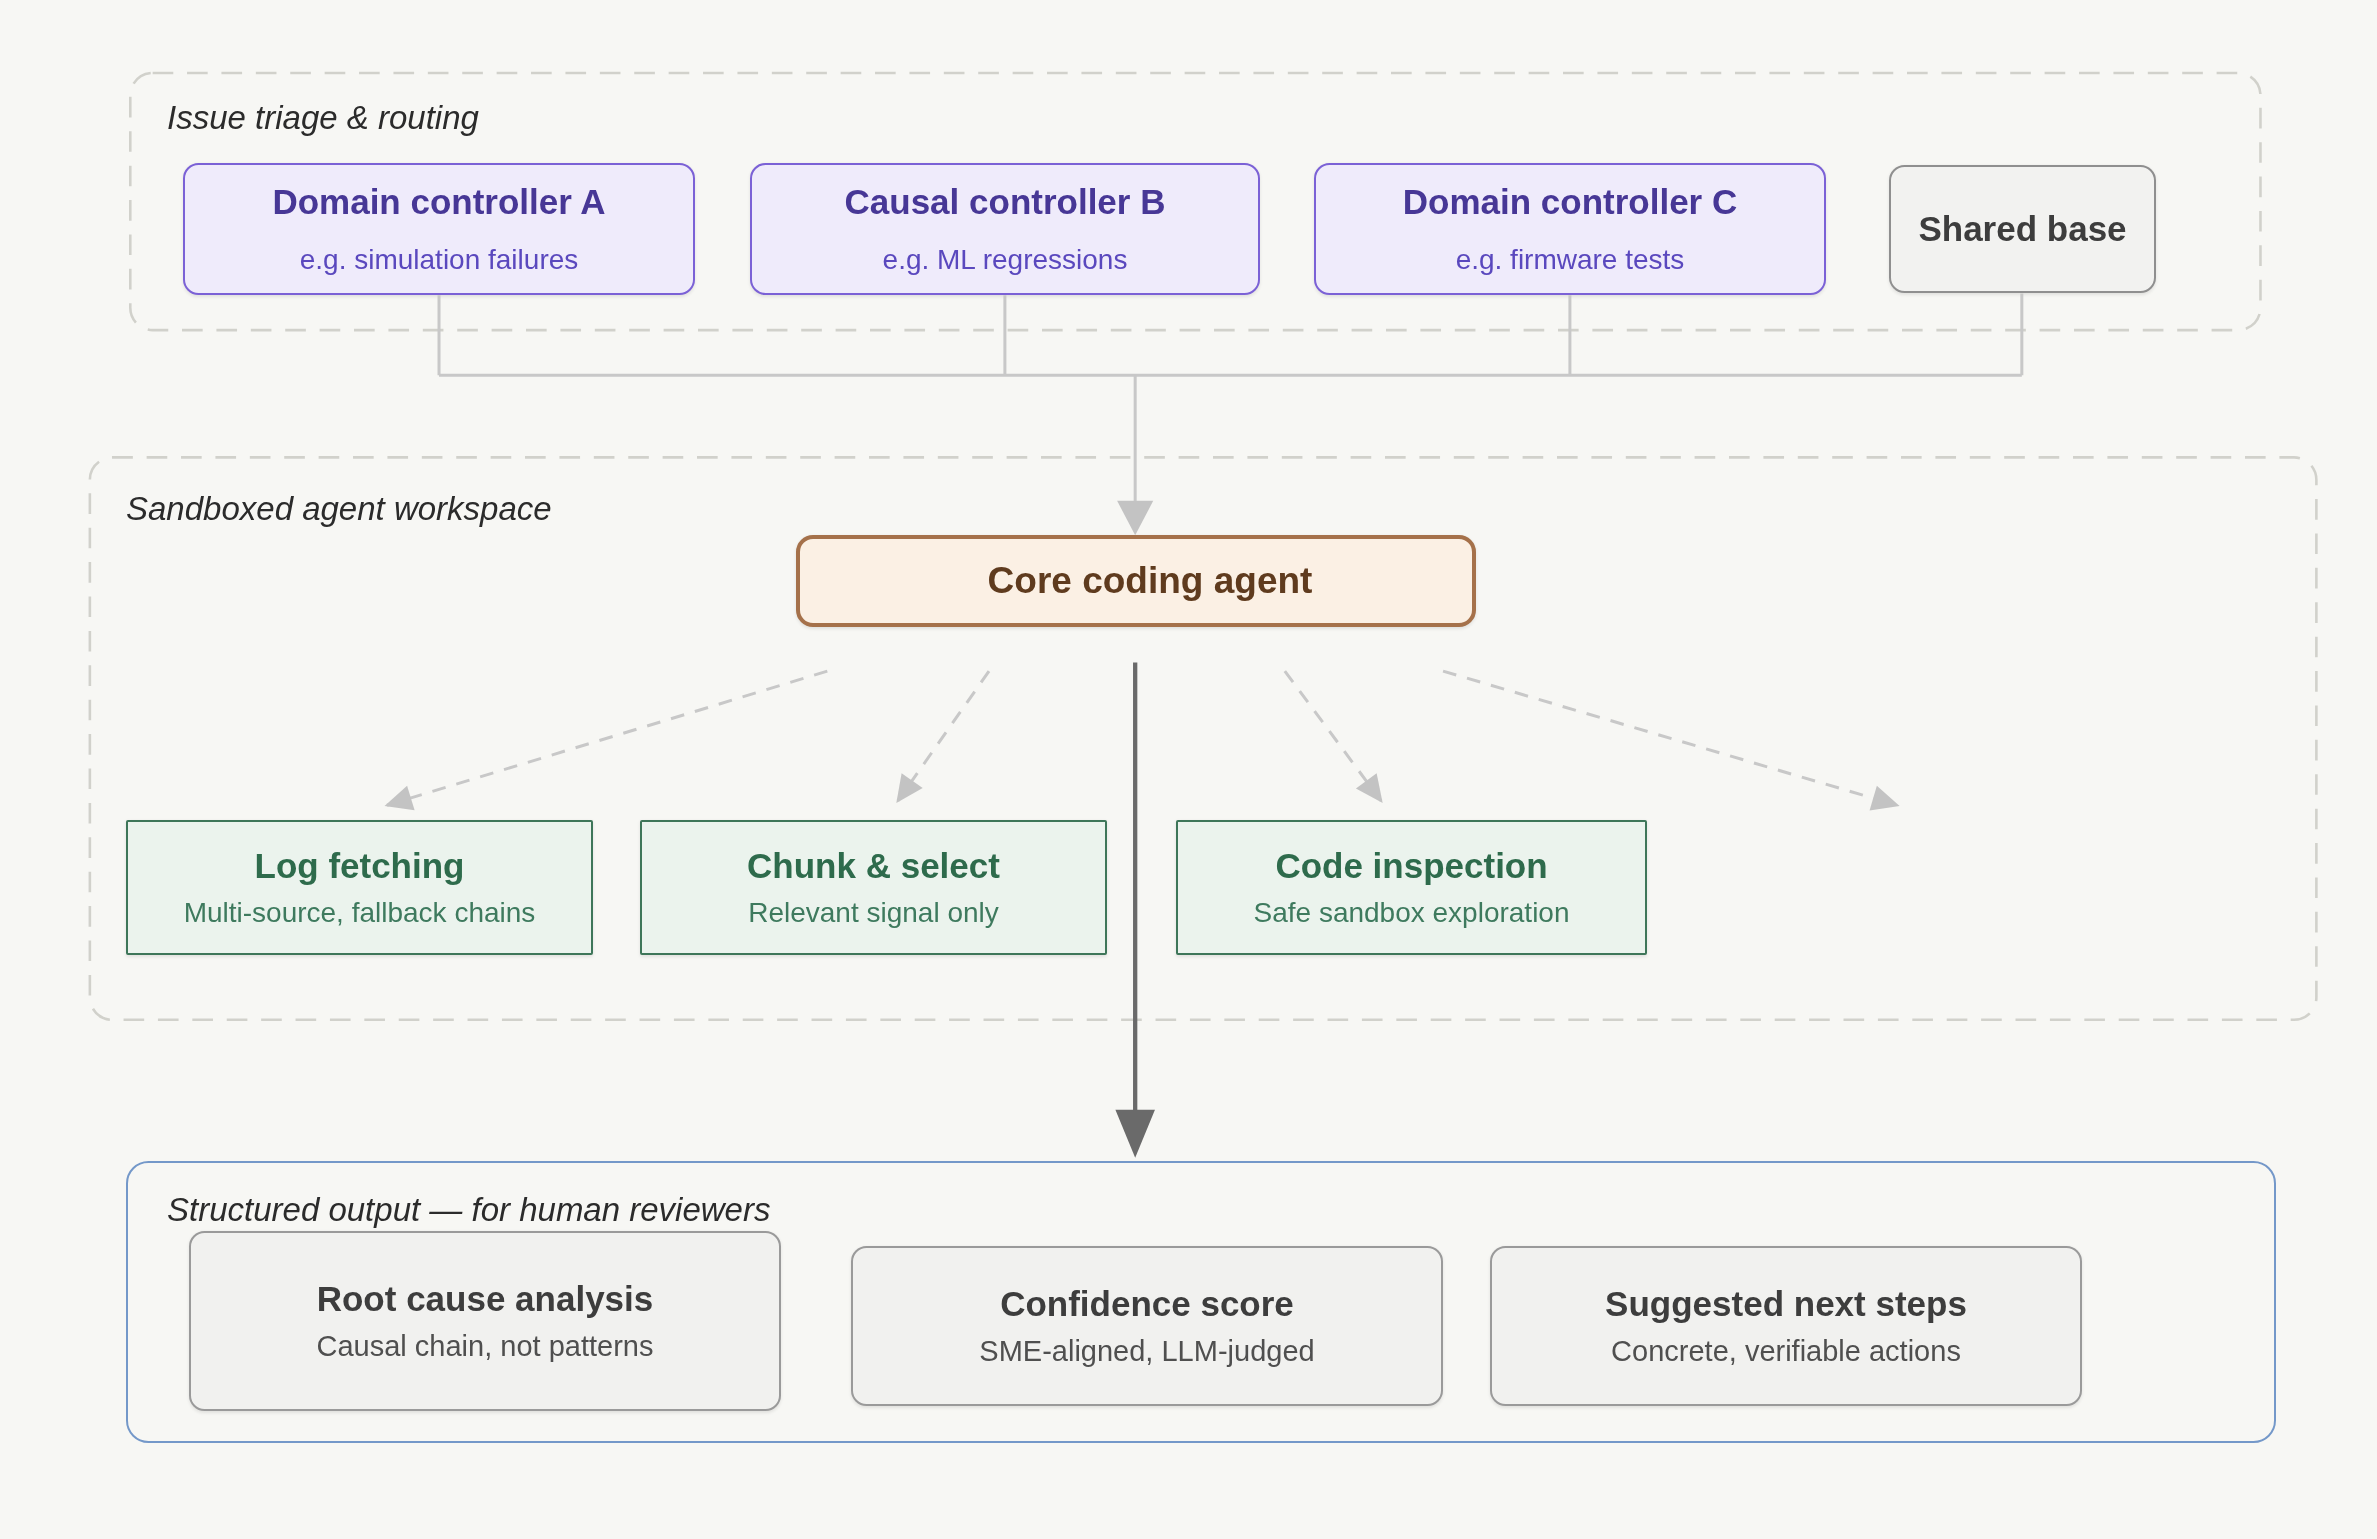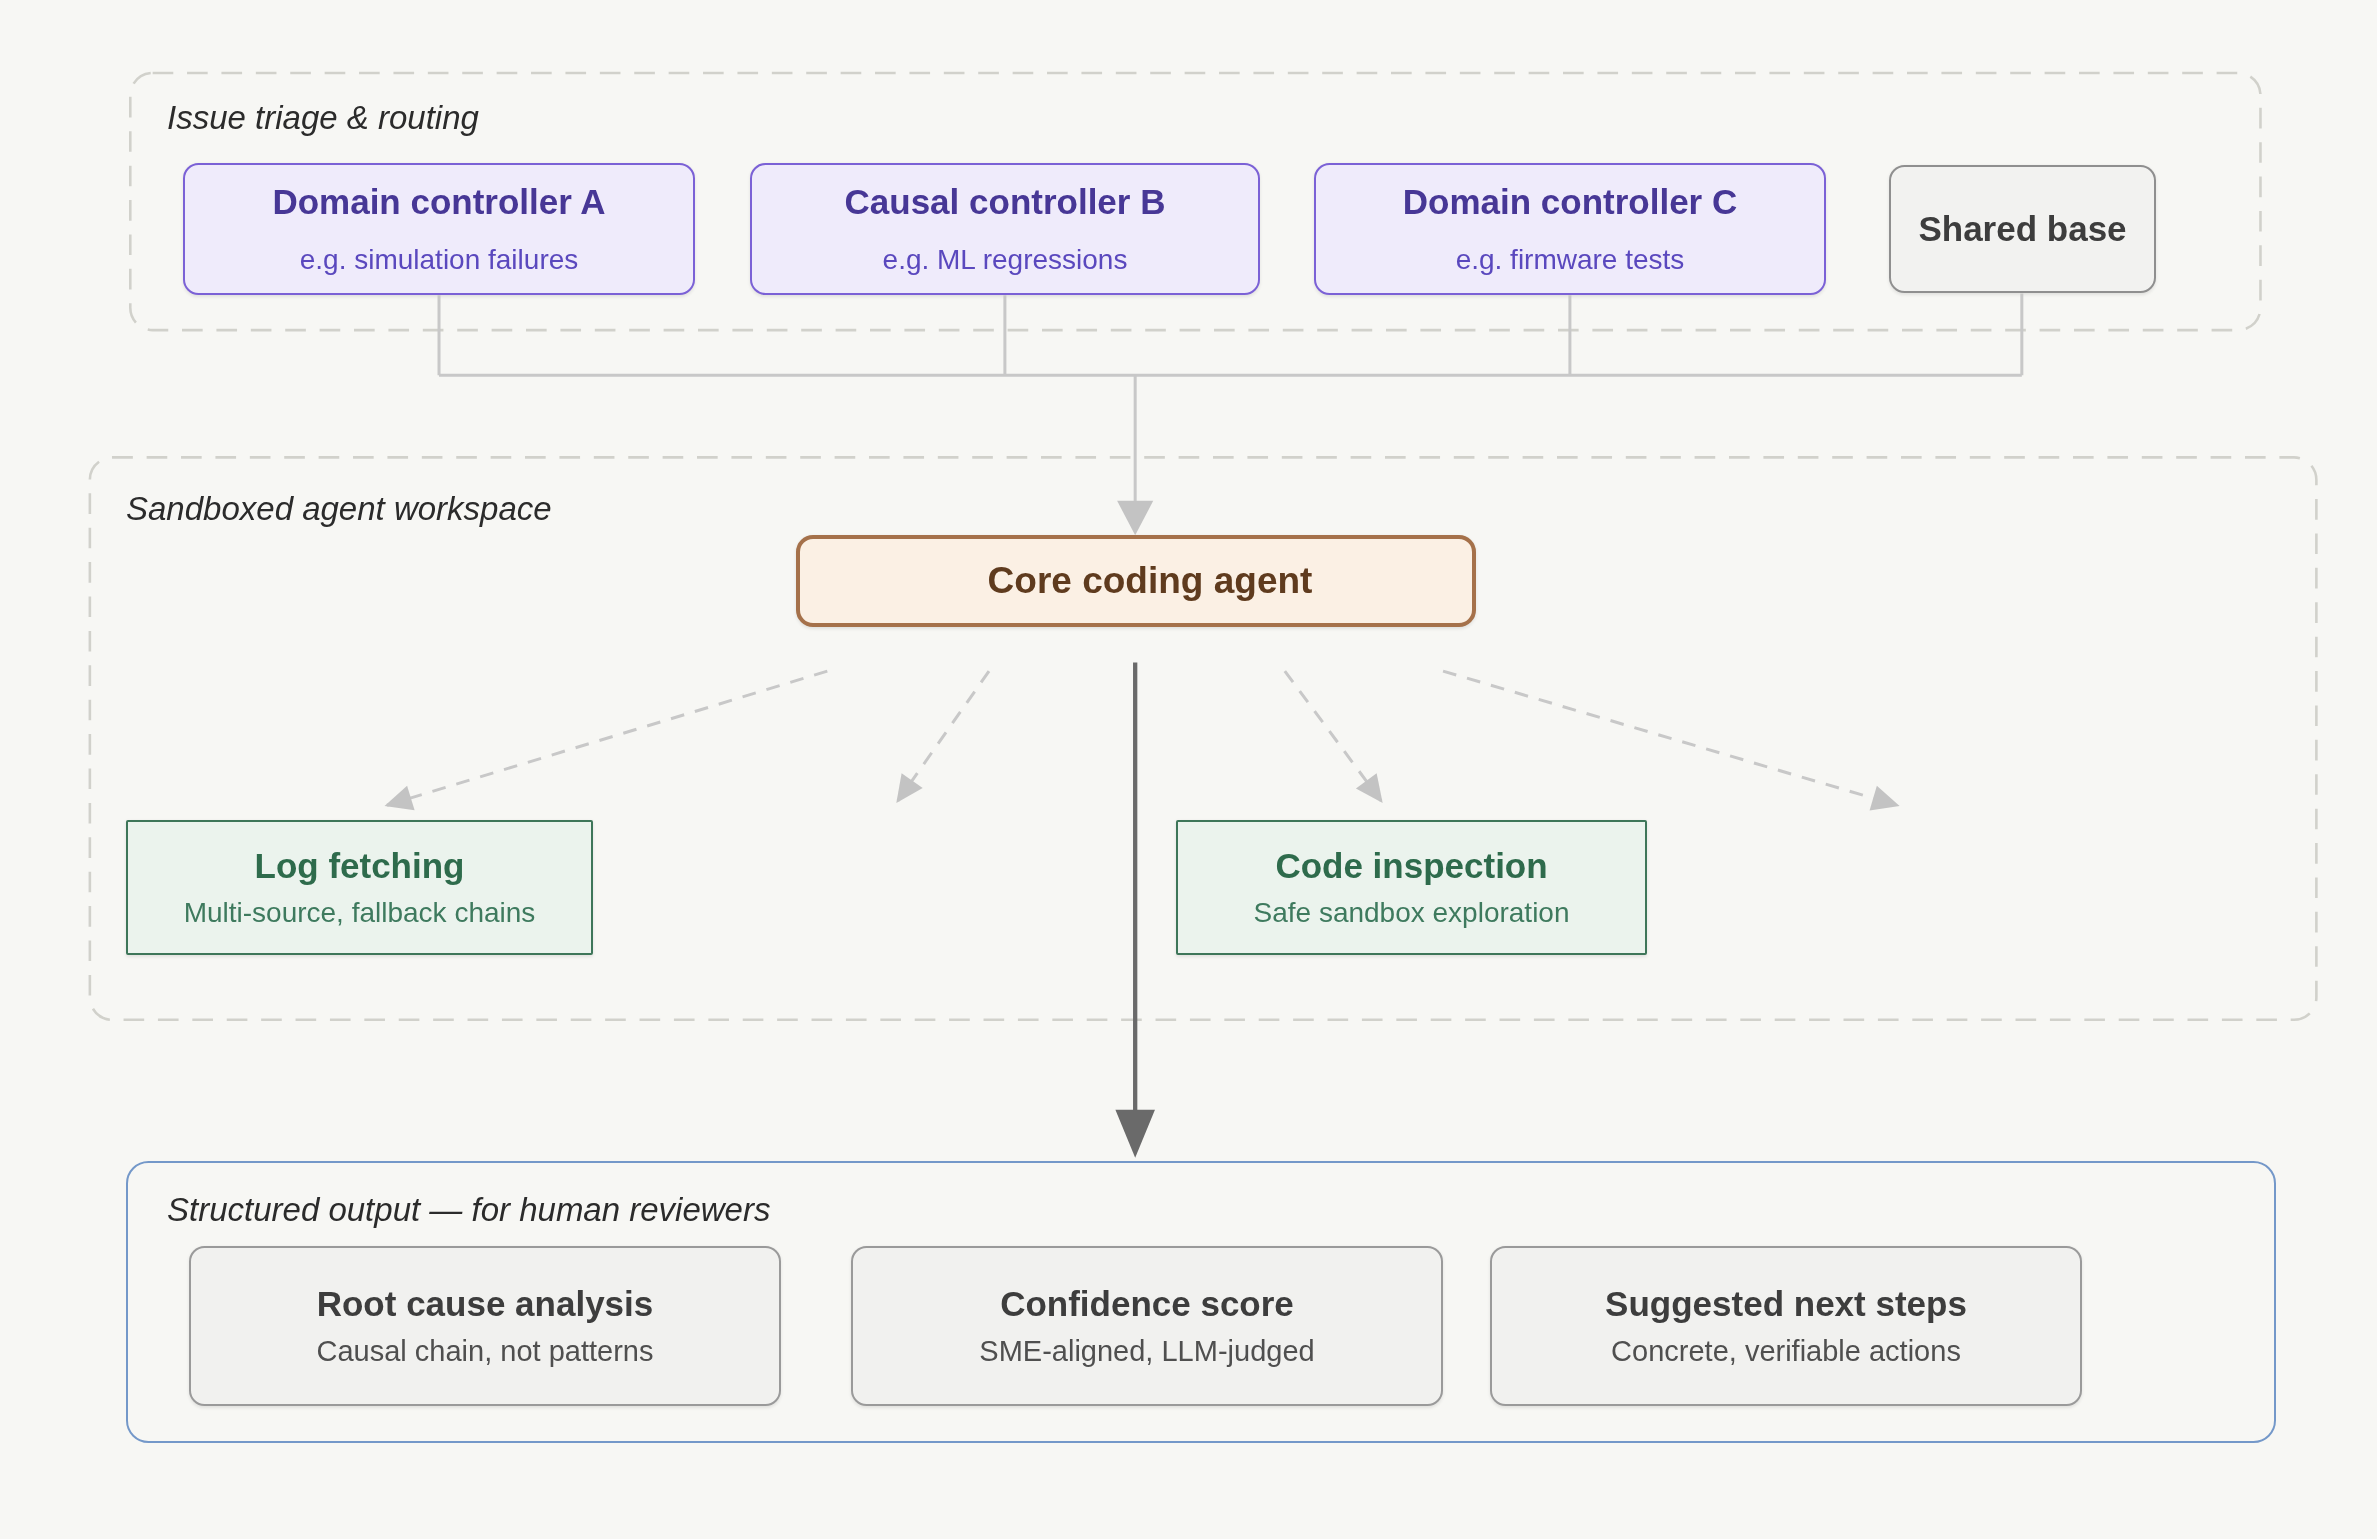--- a/index.html
+++ b/index.html
@@ -88,32 +88,36 @@
 
     <div class="node node-core" style="left:707px;top:79px;width:680px;height:92px;padding-left:28px;">
       <div class="node-title">Core coding agent</div>
     </div>
 
     <div class="node node-green" style="left:37px;top:364px;width:467px;height:135px;">
       <div class="node-title">Log fetching</div>
       <div class="node-subtitle">Multi-source, fallback chains</div>
     </div>
 
+    <div class="node node-green" style="left:551px;top:364px;width:467px;height:135px;">
+      <div class="node-title">Chunk &amp; select</div>
+      <div class="node-subtitle">Relevant signal only</div>
+    </div>
 
     <div class="node node-green" style="left:1087px;top:364px;width:471px;height:135px;">
       <div class="node-title">Code inspection</div>
       <div class="node-subtitle">Safe sandbox exploration</div>
     </div>
 
   </div>
 
   <div class="section" id="output-section" style="left:126px;top:1161px;width:2150px;height:282px;">
     <div class="section-label" style="left:39px;top:27.5px;">Structured output — for human reviewers</div>
 
-    <div class="node node-card" style="left:61px;top:83px;width:592px;height:160px;">
+    <div class="node node-card" style="left:61px;top:68px;width:592px;height:180px;">
       <div class="node-title">Root cause analysis</div>
       <div class="node-subtitle">Causal chain, not patterns</div>
     </div>
 
     <div class="node node-card" style="left:723px;top:83px;width:592px;height:160px;">
       <div class="node-title">Confidence score</div>
       <div class="node-subtitle">SME-aligned, LLM-judged</div>
     </div>
 
     <div class="node node-card" style="left:1362px;top:83px;width:592px;height:160px;">

